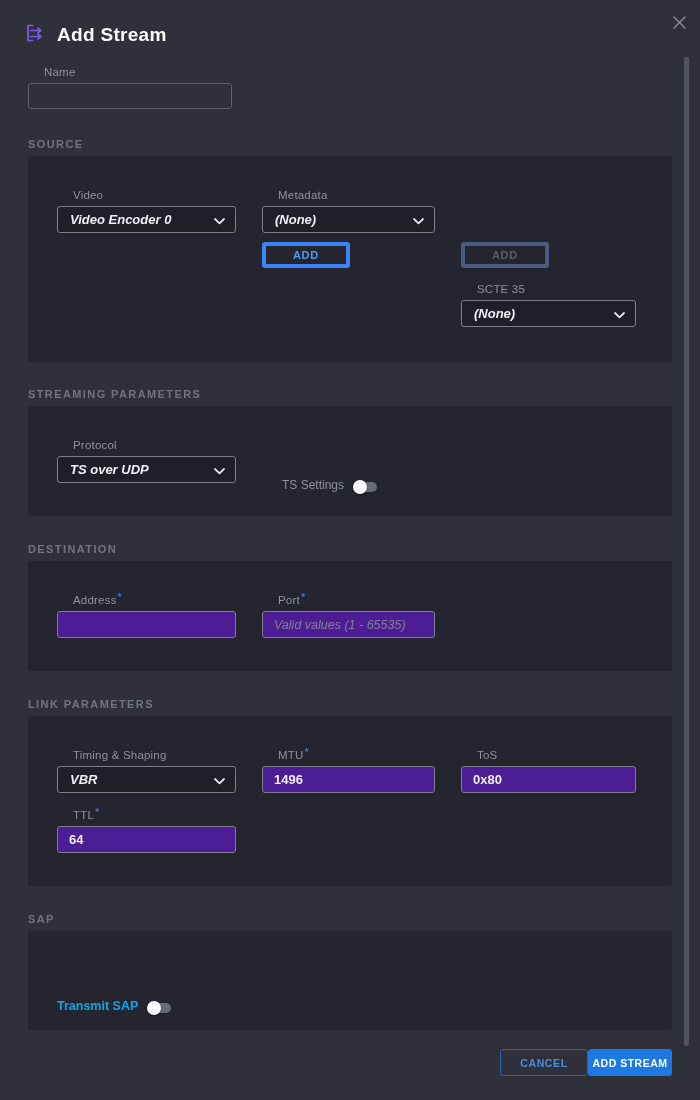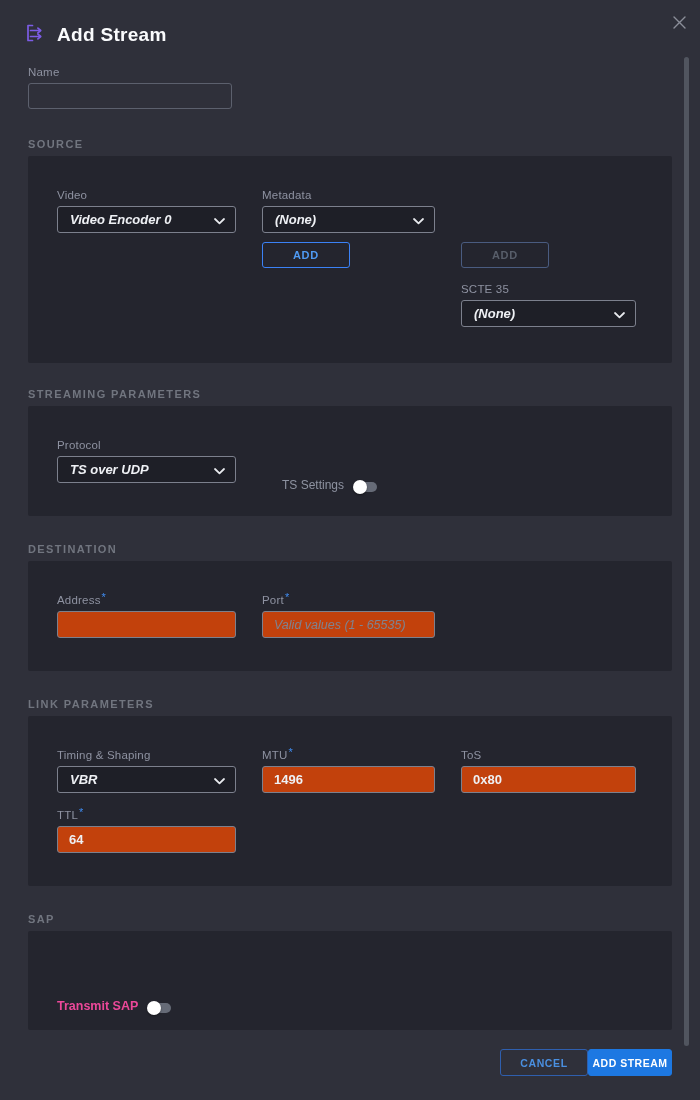--- a/index.html
+++ b/index.html
@@ -14,24 +14,24 @@
 
   
   .hdr { position:absolute; top:23px; left:24px; display:flex; align-items:center; gap:11px; height:24px; }
   .hdr h1 { font-size:19px; font-weight:600; letter-spacing:.3px; color:#fafbfd; }
   .close-btn { position:absolute; top:12px; right:10px; background:none; border:none; cursor:pointer; padding:3px; line-height:0; }
 
   
   .scrollbar { position:absolute; right:11px; top:57px; width:5px; height:989px; background:#51555f; border-radius:3px; }
 
   
-  .flabel { font-size:11.5px; line-height:13px; color:#8e92a1; margin-bottom:4px; letter-spacing:.2px; }
+  .flabel { font-size:11.5px; line-height:13px; color:#8e92a1; margin-bottom:4px; letter-spacing:.2px;margin-left:16px; }
   .req { color:#3f8cf0; font-size:11px; position:relative; top:-3px; margin-left:1px; }
   .tinput {
-    width:100%; height:27px; background:#c2410c; border:1px solid #7c808d; border-radius:3px;
+    width:100%; height:27px; background:#4c1d95; border:1px solid #7c808d; border-radius:3px;
     color:#eef0f4; font-size:13px; font-weight:600; padding:0 11px;
     font-family:"Liberation Sans","DejaVu Sans",sans-serif; outline:none;
   }
   .tinput::placeholder { color:#7e8391; font-style:italic; font-weight:400; font-size:12.5px; }
   .select {
     height:27px; background:#1e1f27; border:1px solid #7c808d; border-radius:3px;
     display:flex; align-items:center; justify-content:space-between; padding:0 10px 0 12px; cursor:pointer;font-style:italic;
   }
   .select .val { font-size:13px; font-weight:600; color:#eef0f4; }
 
@@ -54,30 +54,30 @@
   .sec-dest .panel     { height:110px; padding-top:33px; }
   .sec-link .panel     { height:170px; padding-top:33px; }
   .sec-sap .panel      { height:99px;  padding-top:38px; }
 
   .row-gap9  { margin-top:9px; }
   .row-gap15 { margin-top:15px; }
   .row-gap16 { margin-top:16px; }
 
   
   .btn-add {
-    width:88px; height:26px; background:transparent; border:1px solid #3b82f6; border-radius:3px;
+    width:88px; height:26px; background:transparent; border:4px solid #3b82f6; border-radius:3px;
     color:#4f9af2; font-size:11px; font-weight:700; letter-spacing:.8px; cursor:pointer;
     font-family:"Liberation Sans","DejaVu Sans",sans-serif;
   }
   .btn-add.disabled { border-color:#4a5c80; color:#585e6a; cursor:default; }
 
   
   .toggle-row { display:flex; align-items:flex-end; gap:10px;margin-top:30px; }
   .tog-label { font-size:12px; color:#8e93a1; }
-  .tog-label.bright { color:#ec4899; font-weight:600; font-size:12.5px; }
+  .tog-label.bright { color:#0ea5e9; font-weight:600; font-size:12.5px; }
   .toggle { position:relative; width:23px; height:10px; background:#666b77; border-radius:5px; cursor:pointer; display:inline-block; }
   .toggle .knob { position:absolute; left:-1px; top:-2px; width:14px; height:14px; background:#ffffff; border-radius:50%; box-shadow:0 1px 2px rgba(0,0,0,.45); }
 
   .toggle-cell { align-self:end; height:27px; display:flex; align-items:center; padding-left:20px; }
 
   
   .footer { position:absolute; top:1049px; right:28px; display:flex; }
   .btn-cancel {
     width:88px; height:27px; background:transparent; border:1px solid #2f5fae; border-radius:3px;
     color:#4a90e2; font-size:10.5px; font-weight:700; letter-spacing:.6px; cursor:pointer;

